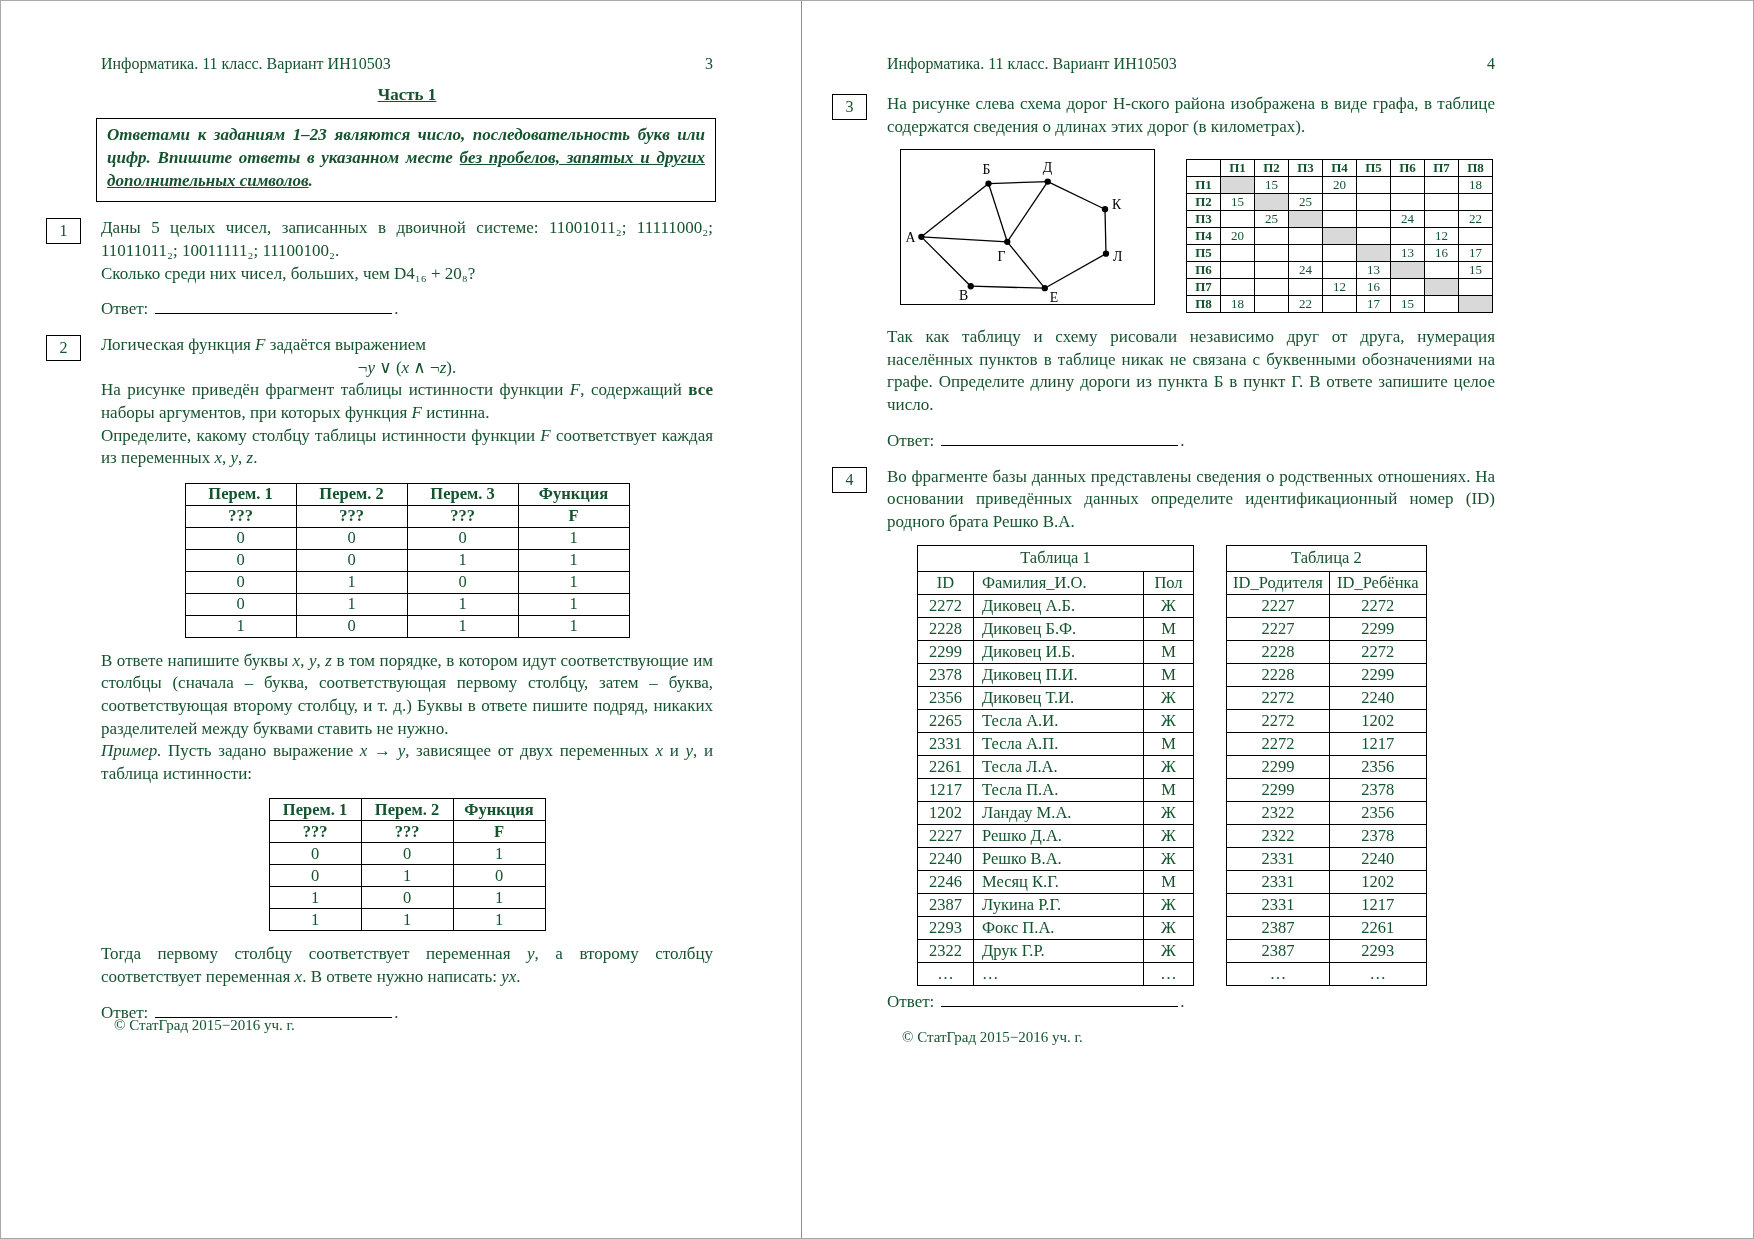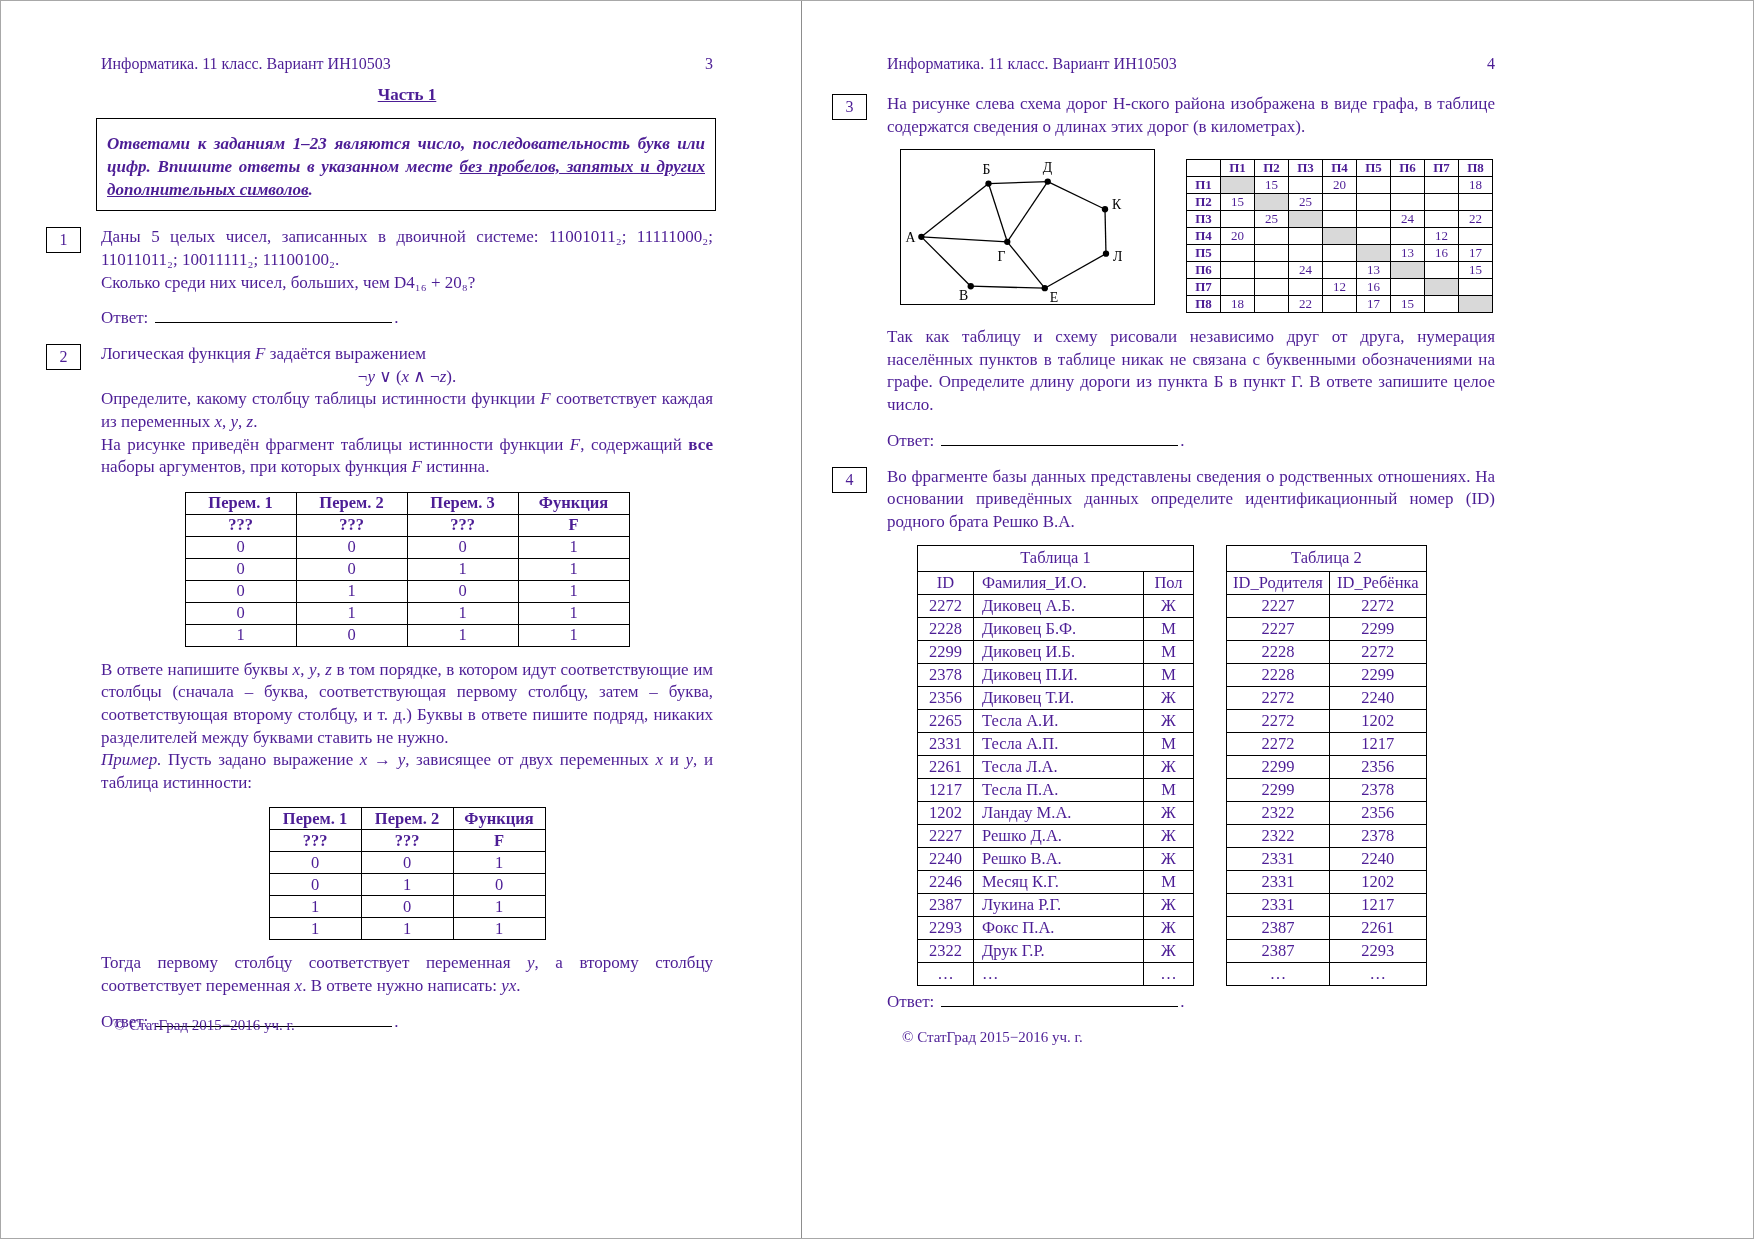--- a/index.html
+++ b/index.html
@@ -1,33 +1,33 @@
 <!DOCTYPE html>
 <html><head>
 <meta charset="utf-8">
 <style>
   * { margin:0; padding:0; box-sizing:border-box; }
   html,body { background:#ffffff; }
   .canvas {
     position:relative; width:1754px; height:1239px; background:#fff;
     border:1px solid #a8a8a8; overflow:hidden;
-    font-family:"Liberation Serif","DejaVu Serif",serif; color:#4c1d95;
+    font-family:"Liberation Serif","DejaVu Serif",serif; color:#14532d;
   }
   .divider { position:absolute; left:800px; top:0; height:100%; width:1px; background:#8d8d8d; }
   .page { position:absolute; top:0; height:100%; }
   .page.left  { left:0; width:800px; }
   .page.right { left:801px; width:953px; }
   .col  { margin:0 88px 0 100px; }
   .colR { margin-left:85px; width:608px; }
 
   .pg-header { display:flex; justify-content:space-between; padding-top:54px; font-size:16px; }
   .part-title { text-align:center; font-size:17px; font-weight:bold; margin-top:12px;text-decoration:underline; }
 
   .instruction {
-    border:1px solid #000; margin:13px -3px 4px -5px; padding:13px 10px 9px;
+    border:1px solid #000; margin:13px -3px 4px -5px; padding:4px 10px 9px;
     font-weight:bold; font-style:italic; text-align:justify; font-size:17px; line-height:1.36;
   }
 
   p.just { text-align:justify; font-size:17px; line-height:1.33; }
   .formula { text-align:center; font-size:17px; line-height:1.33; }
 
   .task { position:relative; margin-top:15px; }
   .task-num {
     position:absolute; left:-55px; top:1px; width:35px; height:26px;
     border:1px solid #000; text-align:center; line-height:24px; font-size:16px;
@@ -105,22 +105,22 @@
         <p class="just">Сколько среди них чисел, больших, чем D4₁₆ + 20₈?</p>
         <div class="answer">
           <span>Ответ:</span><span class="ans-rule"></span><span>.</span>
         </div>
       </div>
 
       <div class="task">
         <div class="task-num">2</div>
         <p class="just"><span>Логическая функция </span><span class="st-i">F</span><span> задаётся выражением</span></p>
         <p class="formula"><span>¬</span><span class="st-i">y</span><span> ∨ (</span><span class="st-i">x</span><span> ∧ ¬</span><span class="st-i">z</span><span>).</span></p>
+        <p class="just"><span>На рисунке приведён фрагмент таблицы истинности функции </span><span class="st-i">F</span><span>, содержащий </span><span class="st-b">все</span><span> наборы аргументов, при которых функция </span><span class="st-i">F</span><span> истинна.</span></p>
         <p class="just"><span>Определите, какому столбцу таблицы истинности функции </span><span class="st-i">F</span><span> соответствует каждая из переменных </span><span class="st-i">x</span><span>, </span><span class="st-i">y</span><span>, </span><span class="st-i">z</span><span>.</span></p>
-        <p class="just"><span>На рисунке приведён фрагмент таблицы истинности функции </span><span class="st-i">F</span><span>, содержащий </span><span class="st-b">все</span><span> наборы аргументов, при которых функция </span><span class="st-i">F</span><span> истинна.</span></p>
 
         <table class="truth t4">
           <thead>
               <tr>
                 <th>Перем. 1</th>
                 <th>Перем. 2</th>
                 <th>Перем. 3</th>
                 <th>Функция</th>
               </tr>
               <tr>

